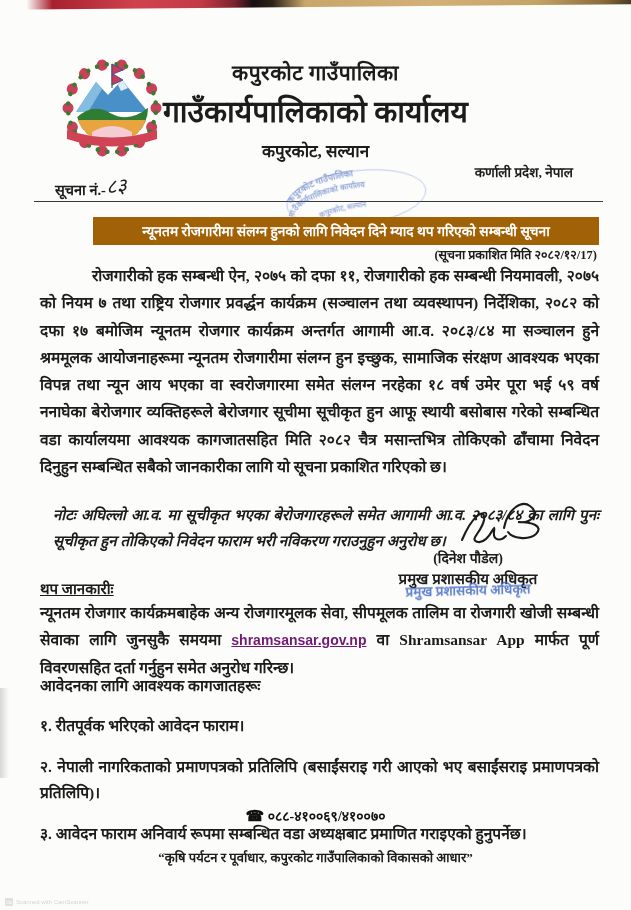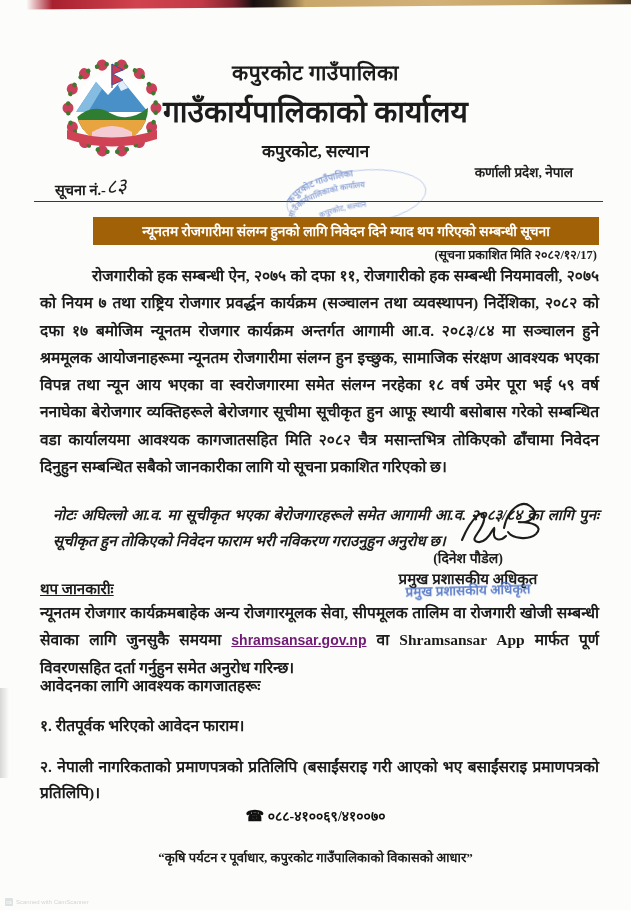--- a/index.html
+++ b/index.html
@@ -220,20 +220,21 @@
 
   <div class="more-heading">थप जानकारीः</div>
   <div class="para info-para">
     <span>न्यूनतम रोजगार कार्यक्रमबाहेक अन्य रोजगारमूलक सेवा, सीपमूलक तालिम वा रोजगारी खोजी सम्बन्धी सेवाका लागि जुनसुकै समयमा </span><span class="inline-link">shramsansar.gov.np</span><span> वा </span><span class="latin-bold">Shramsansar App</span><span> मार्फत पूर्ण विवरणसहित दर्ता गर्नुहुन समेत अनुरोध गरिन्छ।</span>
   </div>
 
   <div class="docs-heading">आवेदनका लागि आवश्यक कागजातहरूः</div>
   <div class="doc-list">
     <div class="doc-item">१. रीतपूर्वक भरिएको आवेदन फाराम।</div>
     <div class="doc-item">२. नेपाली नागरिकताको प्रमाणपत्रको प्रतिलिपि (बसाईंसराइ गरी आएको भए बसाईंसराइ प्रमाणपत्रको प्रतिलिपि)।</div>
+    <div class="doc-item">३. आवेदन फाराम अनिवार्य रूपमा सम्बन्धित वडा अध्यक्षबाट प्रमाणित गराइएको हुनुपर्नेछ।</div>
   </div>
 
 
   <div class="phone-line">
     <span class="phone-icon">☎</span>
     <span>०८८-४१००६९/४१००७०</span>
   </div>
 
   <div class="slogan">“कृषि पर्यटन र पूर्वाधार, कपुरकोट गाउँपालिकाको विकासको आधार”</div>
 

